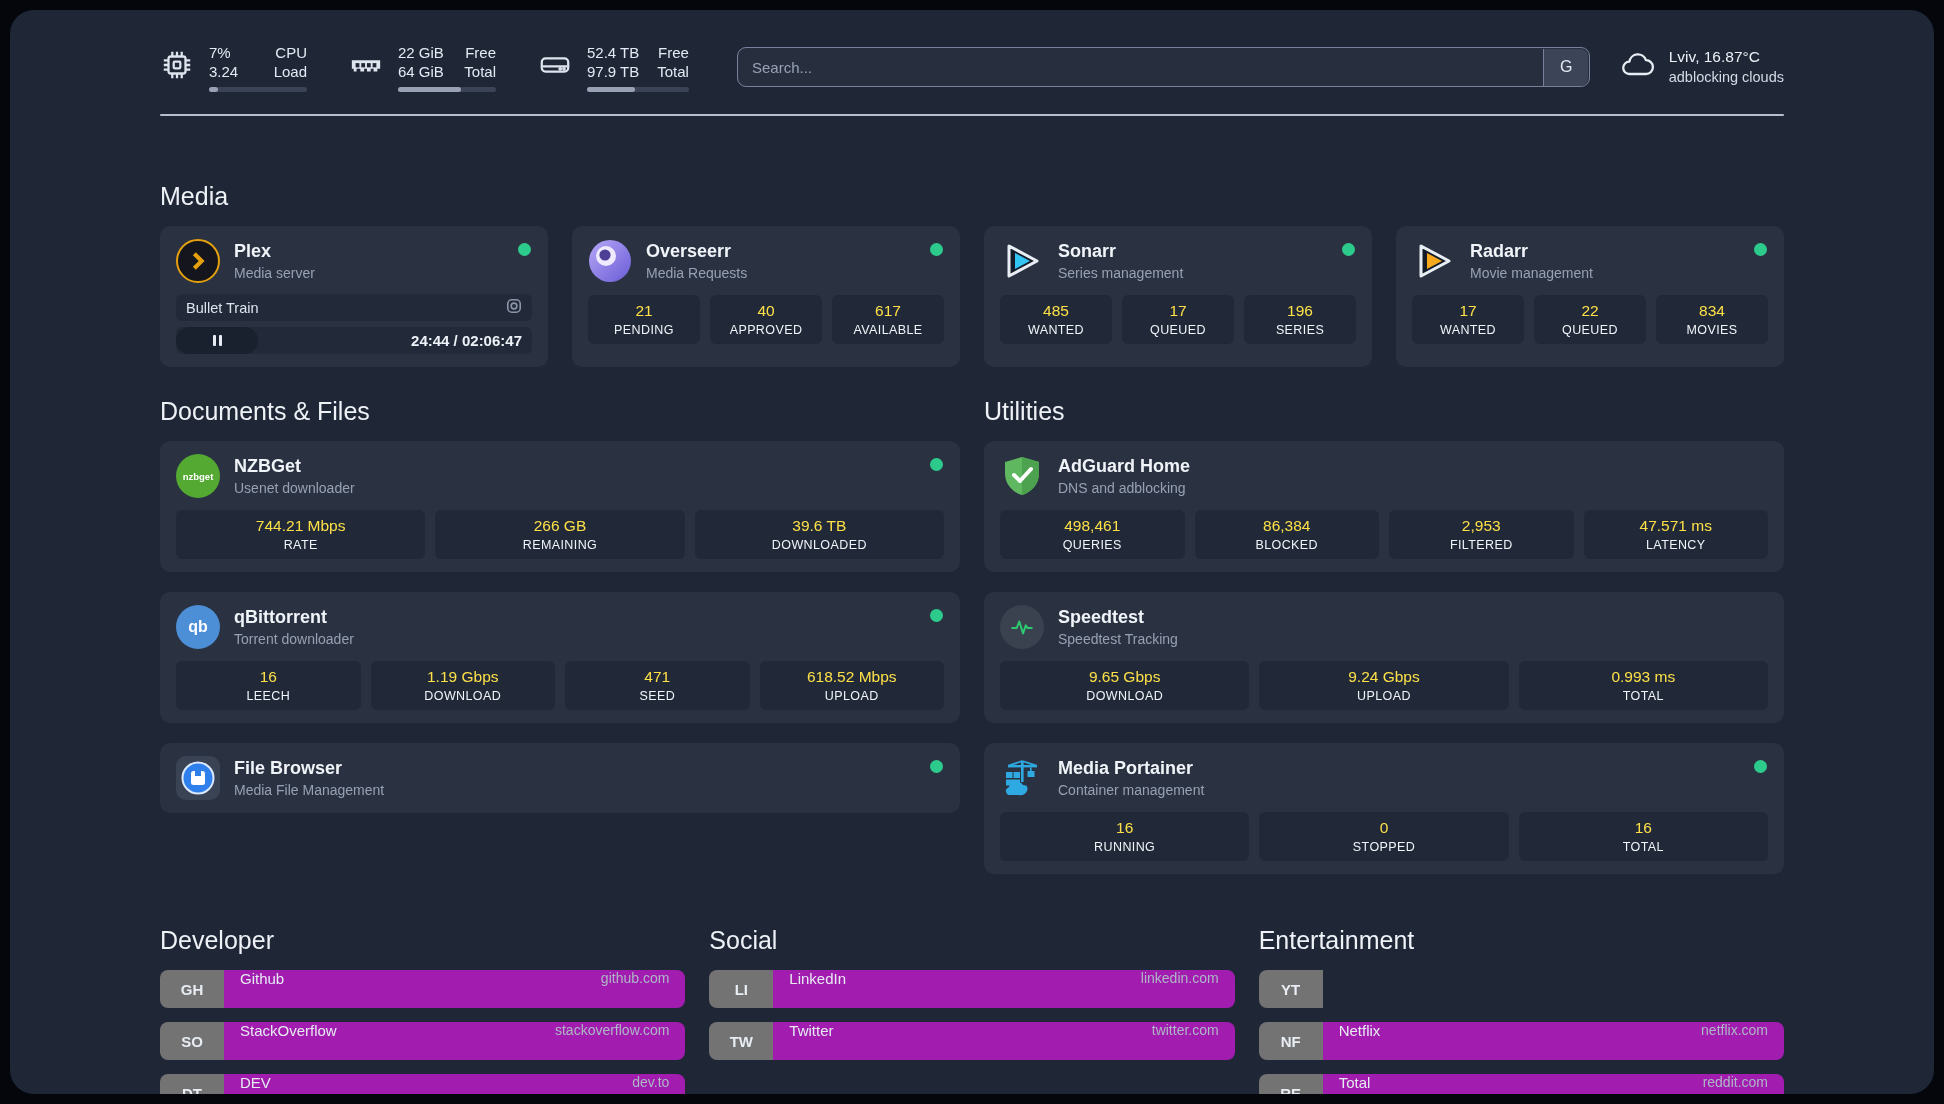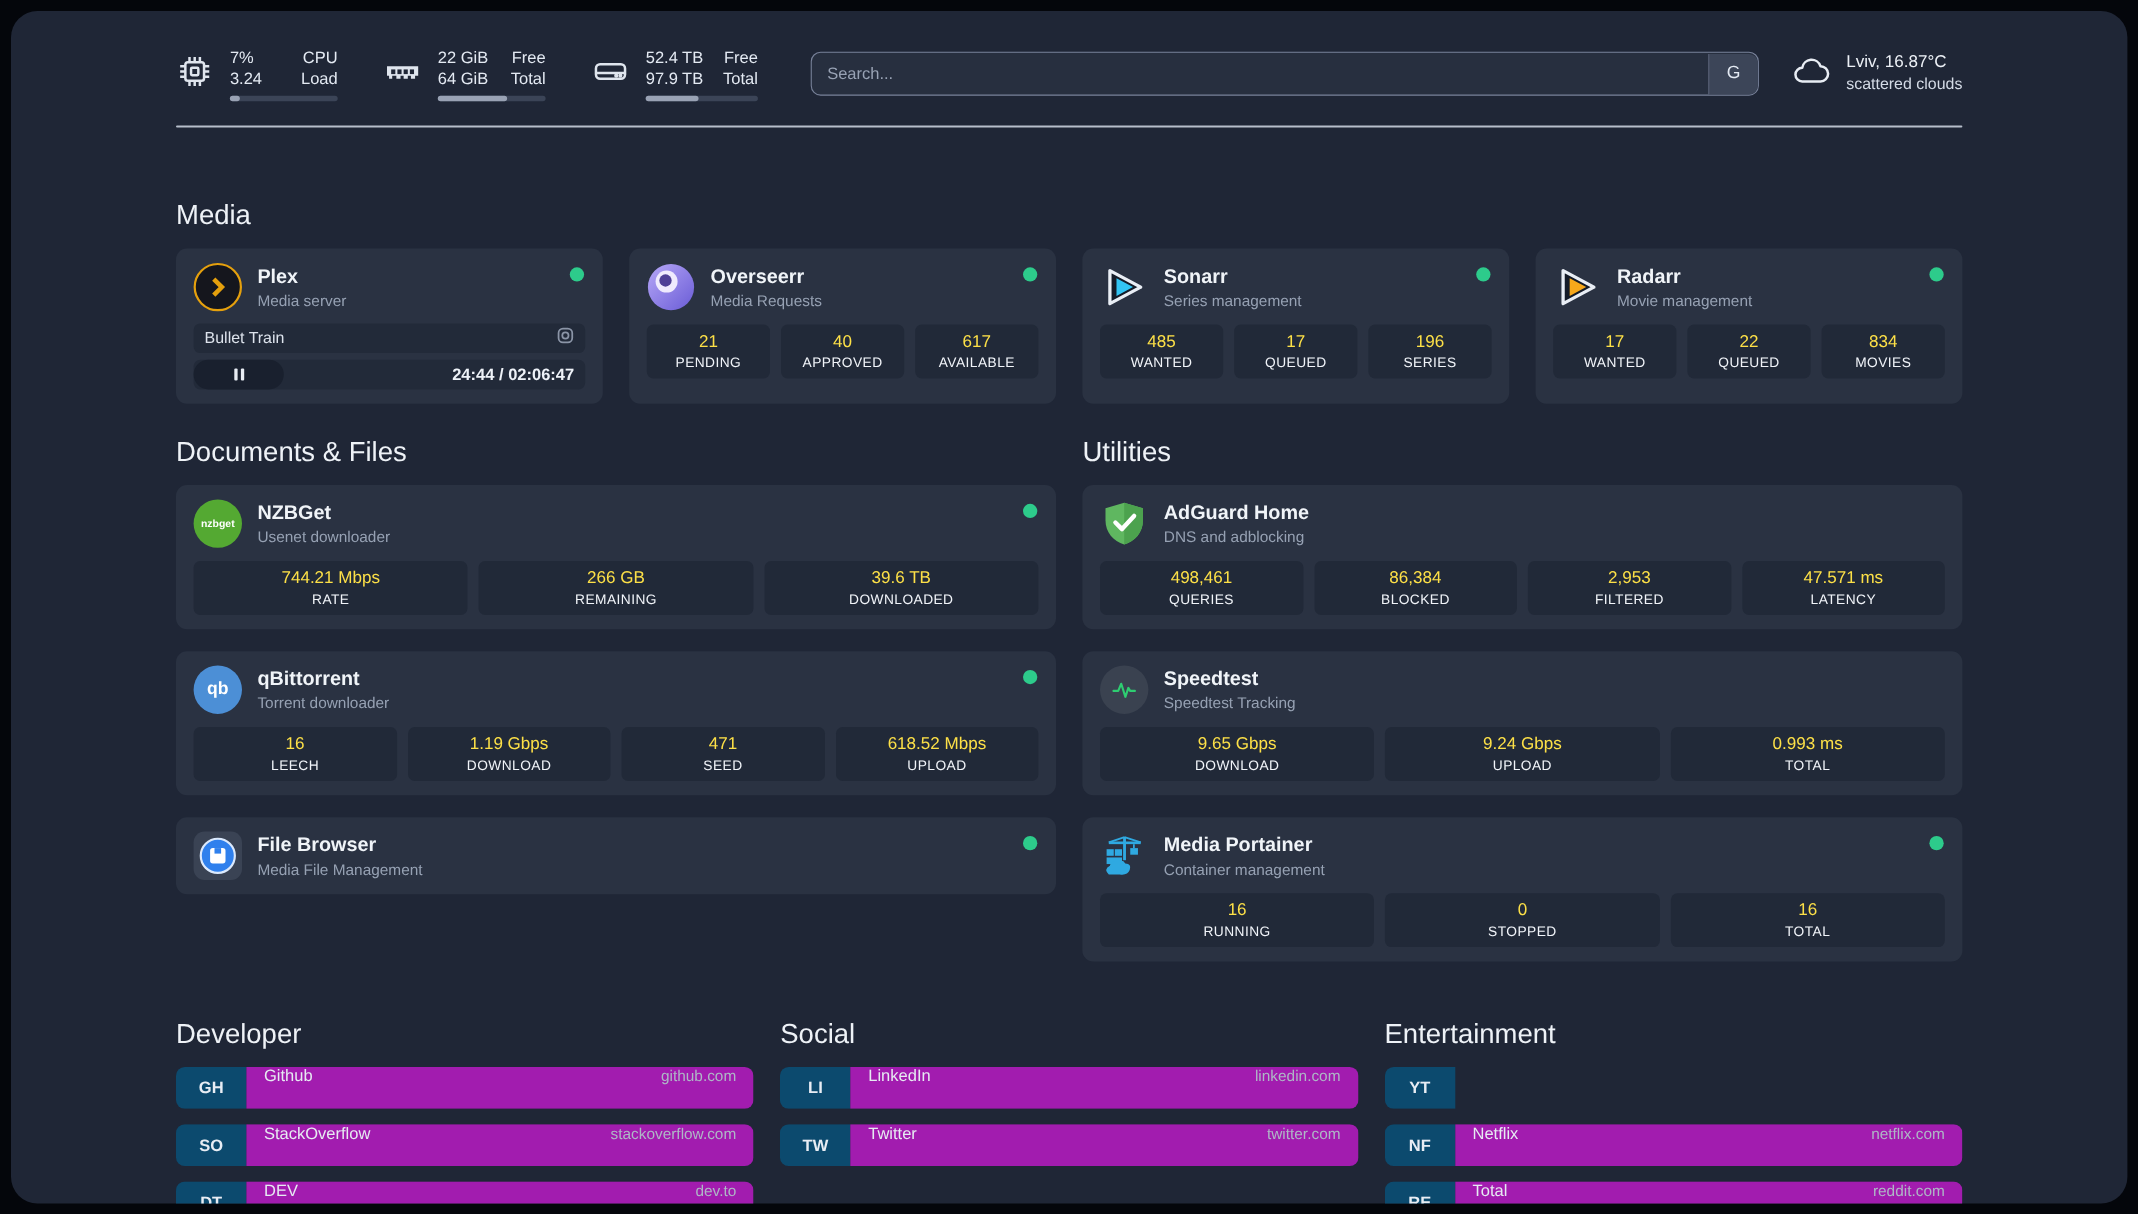--- a/index.html
+++ b/index.html
@@ -53,21 +53,21 @@
   
   .app-icon{width:44px;height:44px;flex:none;display:flex;align-items:center;justify-content:center;box-sizing:border-box;}
   .plex-icon{background:#15161d;border:2.5px solid #e5a00d;border-radius:50%;}
   .nzbget-icon{background:#54a932;border-radius:50%;color:#fff;font-weight:bold;font-size:9.5px;}
   .qb-icon{background:#4c8fd6;border-radius:50%;color:#fff;font-weight:bold;font-size:16px;}
   .speedtest-icon{background:#3a4250;border-radius:50%;}
   .fb-icon{background:#3a4354;border-radius:10px;}
   
   .bookmarks{display:grid;grid-template-columns:repeat(3,1fr);gap:24px;margin-top:52px;}
   .bm-row{display:flex;height:38px;border-radius:8px;overflow:hidden;margin-bottom:14px;cursor:pointer;}
-  .bm-abbr{width:64px;flex:none;background:#0c4a6e;display:flex;align-items:center;justify-content:center;
+  .bm-abbr{width:64px;flex:none;background:#737373;display:flex;align-items:center;justify-content:center;
            font-size:15px;font-weight:700;color:#e8edf4;}
   .bm-main{flex:1;background:#a21caf;display:flex;align-items:flex-start;justify-content:space-between;padding:0 16px;gap:32px;}
   .bm-name{font-size:15px;color:#e6ebf2;}
   .bm-url{font-size:14px;color:#aeb7c6;}
 </style>
 </head>
 <body>
 
 <div class="dashboard">
 
@@ -157,21 +157,21 @@
     </div>
 
     <div class="weather">
       <span>
         <svg viewBox="0 0 40 32" width="38" height="31" fill="none" stroke="#e8edf4" stroke-width="2.4" stroke-linejoin="round" stroke-linecap="round">
           <path d="M12 26a6.5 6.5 0 0 1 0-13 9 9 0 0 1 17.4-1.6A6 6 0 0 1 29.5 26Z"></path>
         </svg>
       </span>
       <div class="weather-text">
         <span class="weather-line1">Lviv, 16.87°C</span>
-        <span class="weather-line2">scattered clouds</span>
+        <span class="weather-line2">adblocking clouds</span>
       </div>
     </div>
   </div>
 
   <div class="divider"></div>
 
   <div class="media-section">
     <h2>Media</h2>
     <div class="media-grid">
 

